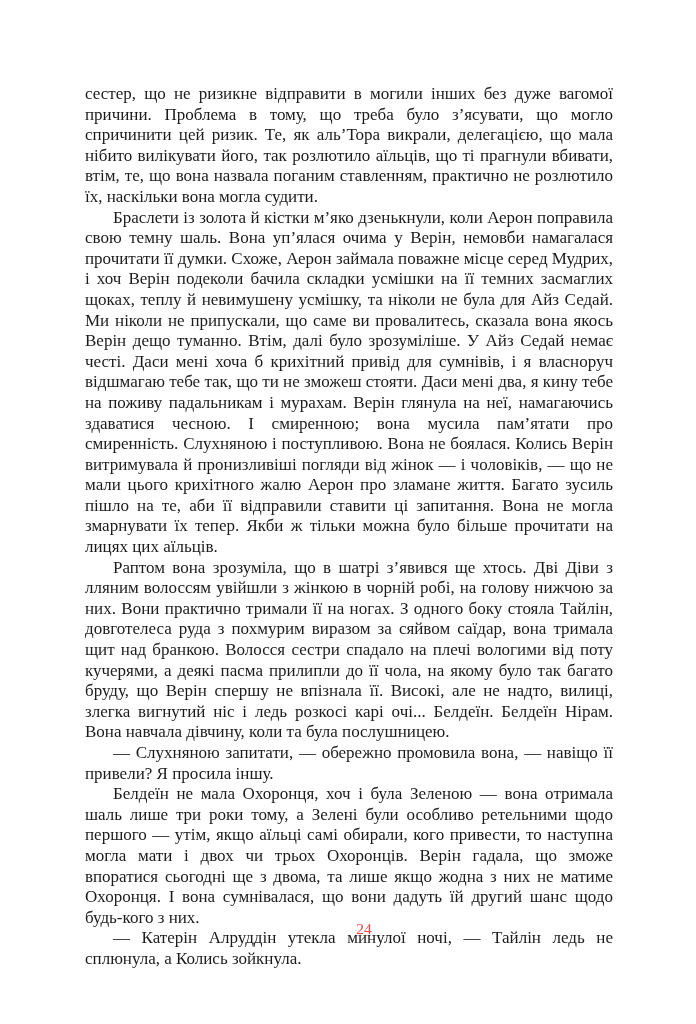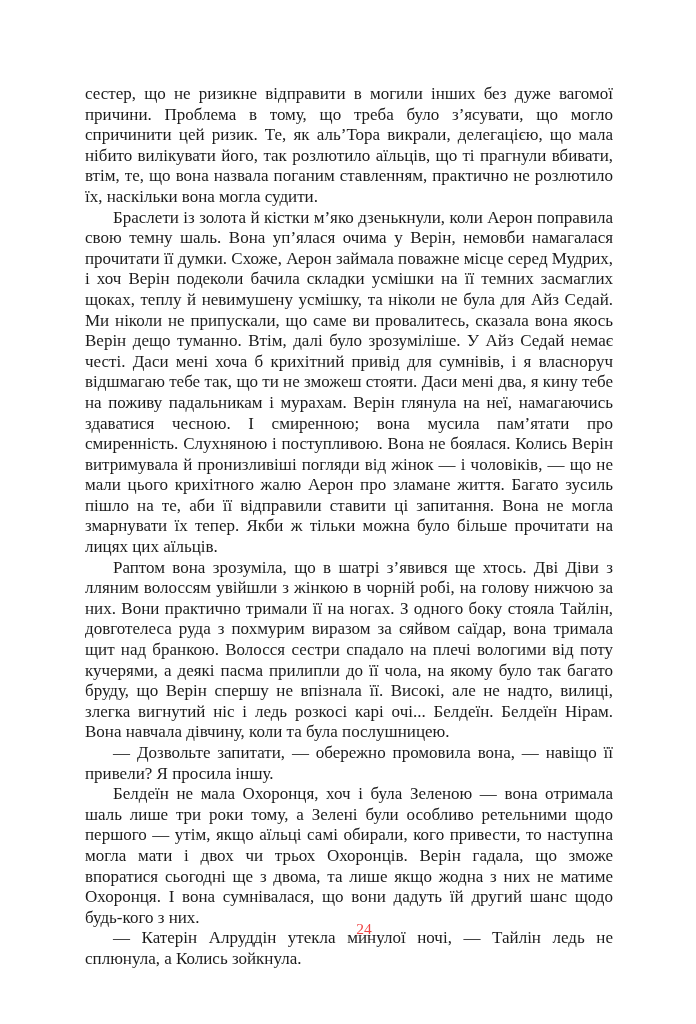--- a/index.html
+++ b/index.html
@@ -48,18 +48,18 @@
   }
 </style>
 </head>
 <body>
 
 <div class="page">
   <div class="text-block">
       <p class="para"><span>сестер, що не ризикне відправити в могили інших без дуже вагомої причини. Проблема в тому, що треба було з’ясувати, що могло спричинити цей ризик. Те, як аль’Тора викрали, делегацією, що мала нібито вилікувати його, так розлютило аїльців, що ті прагнули вбивати, втім, те, що вона назвала поганим ставленням, практично не розлютило їх, наскільки вона могла судити.</span></p>
       <p class="para indent"><span>Браслети із золота й кістки м’яко дзенькнули, коли Аерон поправила свою темну шаль. Вона уп’ялася очима у Верін, немовби намагалася прочитати її думки. Схоже, Аерон займала поважне місце серед Мудрих, і хоч Верін подеколи бачила складки усмішки на її темних засмаглих щоках, теплу й невимушену усмішку, та ніколи не була для Айз Седай. </span><span class="it">Ми ніколи не припускали, що саме ви провалитесь,</span><span> сказала вона якось Верін дещо туманно. Втім, далі було зрозуміліше. </span><span class="it">У Айз Седай немає честі. Даси мені хоча б крихітний привід для сумнівів, і я власноруч відшмагаю тебе так, що ти не зможеш стояти. Даси мені два, я кину тебе на поживу падальникам і мурахам.</span><span> Верін глянула на неї, намагаючись здаватися чесною. І смиренною; вона мусила пам’ятати про смиренність. Слухняною і поступливою. Вона не боялася. Колись Верін витримувала й пронизливіші погляди від жінок — і чоловіків, — що не мали цього крихітного жалю Аерон про зламане життя. Багато зусиль пішло на те, аби її відправили ставити ці запитання. Вона не могла змарнувати їх тепер. Якби ж тільки можна було більше прочитати на лицях цих аїльців.</span></p>
       <p class="para indent"><span>Раптом вона зрозуміла, що в шатрі з’явився ще хтось. Дві Діви з лляним волоссям увійшли з жінкою в чорній робі, на голову нижчою за них. Вони практично тримали її на ногах. З одного боку стояла Тайлін, довготелеса руда з похмурим виразом за сяйвом </span><span class="it">саїдар</span><span>, вона тримала щит над бранкою. Волосся сестри спадало на плечі вологими від поту кучерями, а деякі пасма прилипли до її чола, на якому було так багато бруду, що Верін спершу не впізнала її. Високі, але не надто, вилиці, злегка вигнутий ніс і ледь розкосі карі очі... Белдеїн. Белдеїн Нірам. Вона навчала дівчину, коли та була послушницею.</span></p>
-      <p class="para indent"><span>— Дозвольте запитати, — обережно промовила вона, — навіщо її привели? Я просила іншу.</span></p>
+      <p class="para indent"><span>— Слухняною запитати, — обережно промовила вона, — навіщо її привели? Я просила іншу.</span></p>
       <p class="para indent"><span>Белдеїн не мала Охоронця, хоч і була Зеленою — вона отримала шаль лише три роки тому, а Зелені були особливо ретельними щодо першого — утім, якщо аїльці самі обирали, кого привести, то наступна могла мати і двох чи трьох Охоронців. Верін гадала, що зможе впоратися сьогодні ще з двома, та лише якщо жодна з них не матиме Охоронця. І вона сумнівалася, що вони дадуть їй другий шанс щодо будь-кого з них.</span></p>
       <p class="para indent"><span>— Катерін Алруддін утекла минулої ночі, — Тайлін ледь не сплюнула, а Колись зойкнула.</span></p>
     </div>
   <div class="folio">24</div>
 </div>
 
 </body></html>

